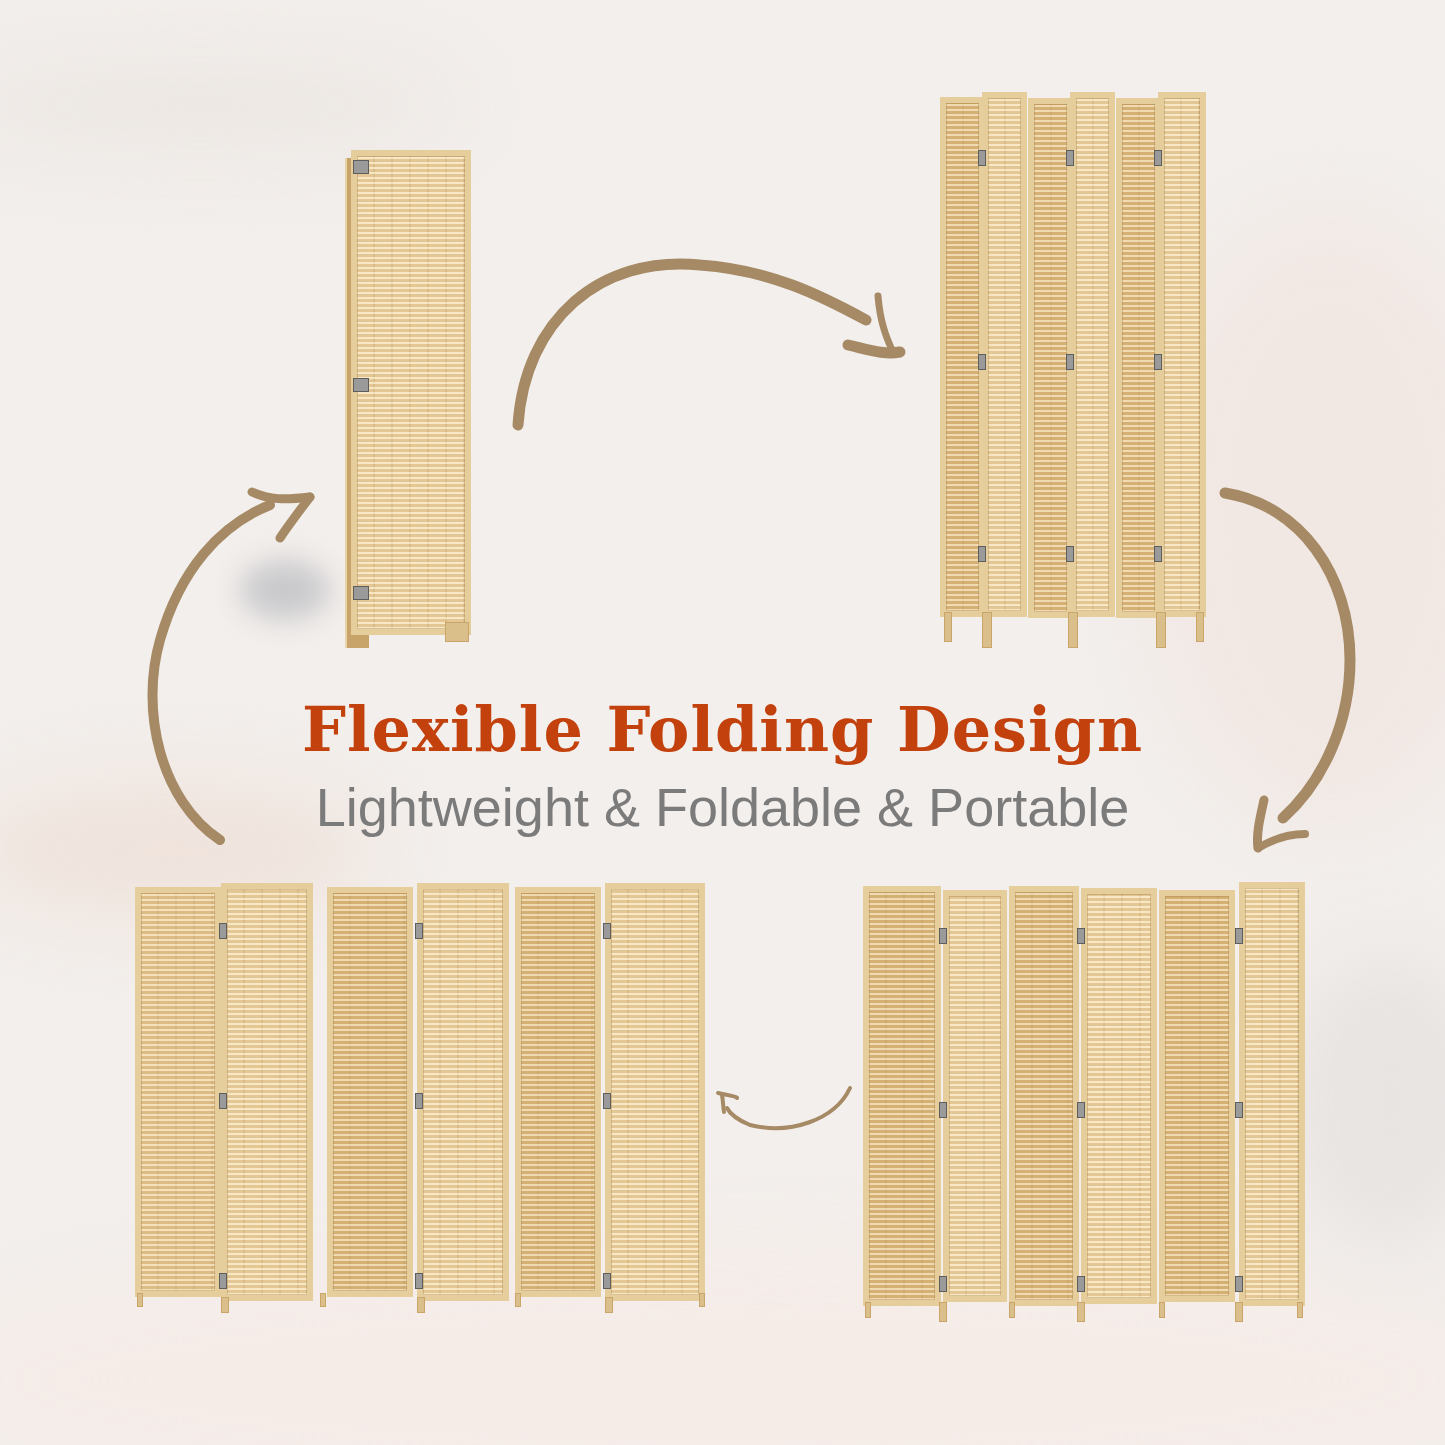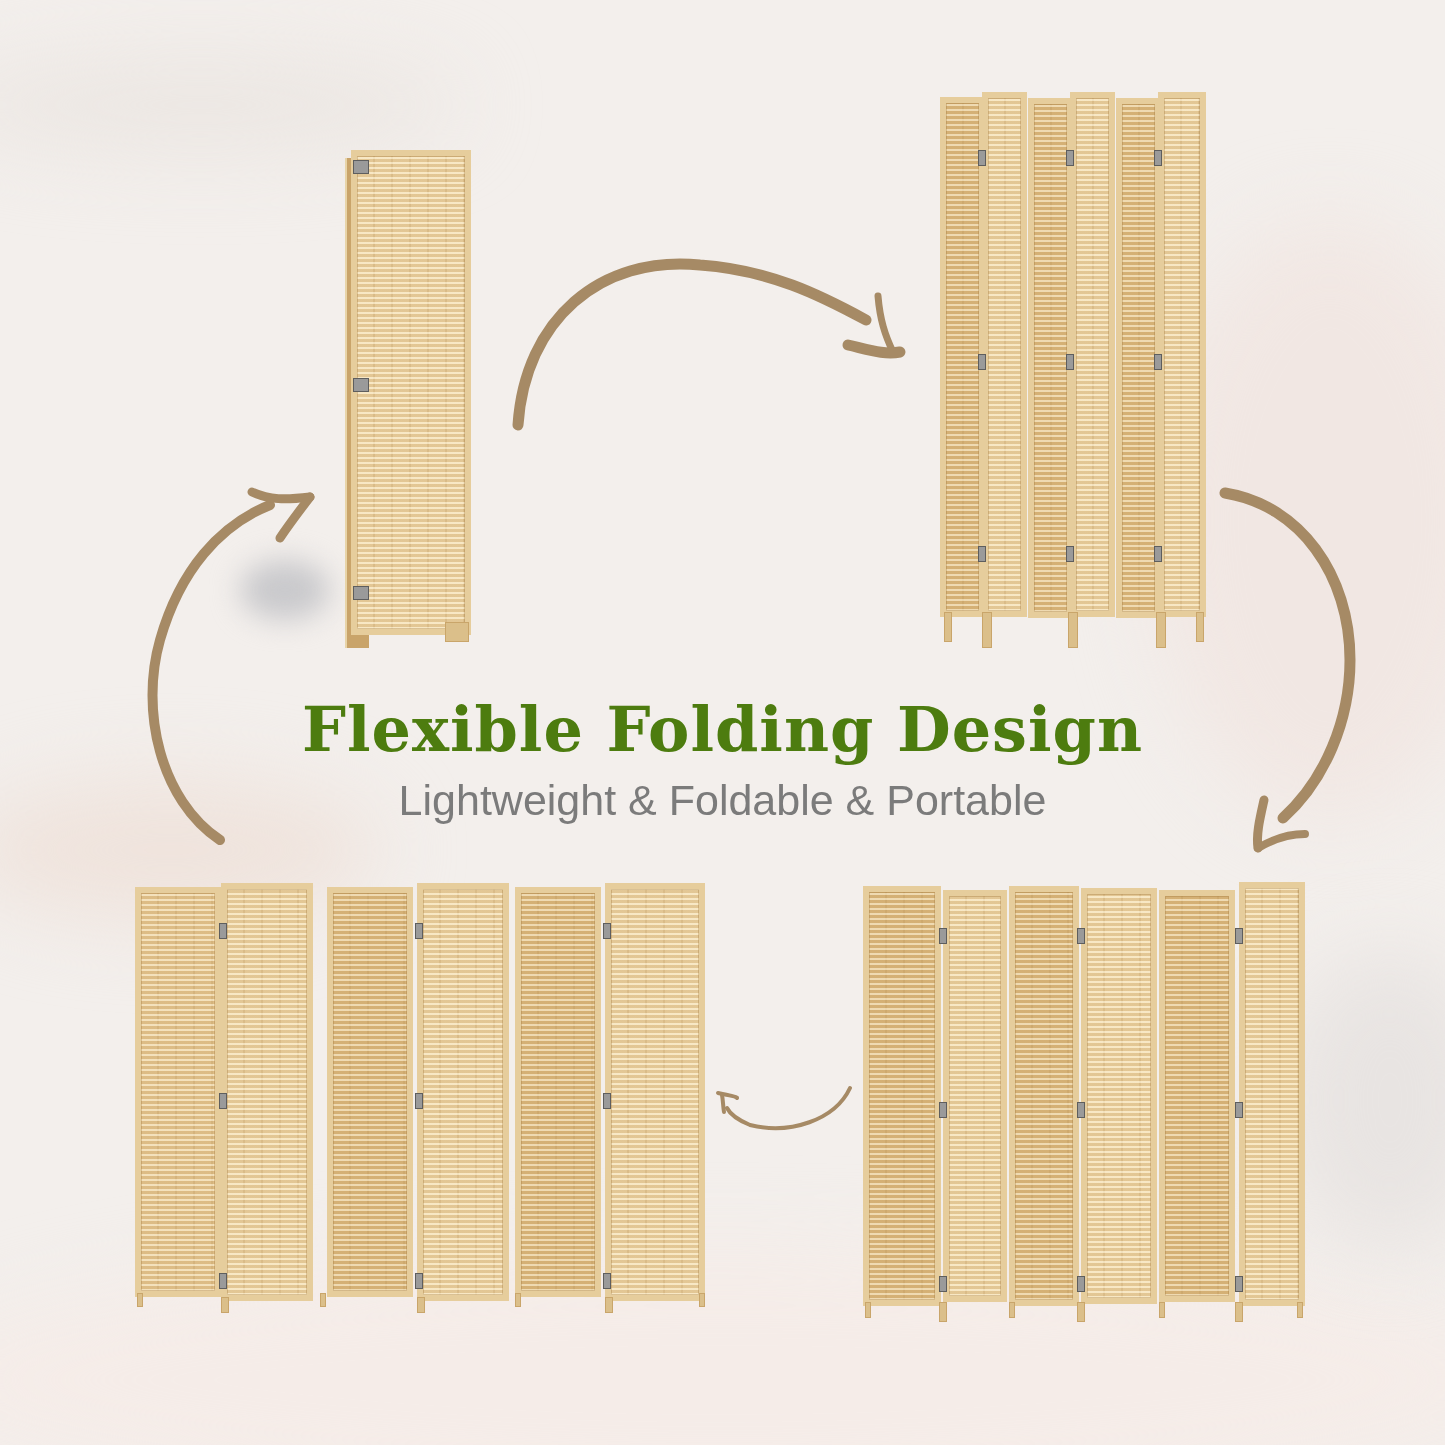--- a/index.html
+++ b/index.html
@@ -26,27 +26,27 @@
     .panel.light { background-color: #efd7a8; }
     .leg { position: absolute; background: #dbbf8a; border: 1px solid #c9a56a; box-sizing: border-box; }
     .hinge { position: absolute; width: 8px; height: 16px; background: #9a9a9a; border: 1px solid #5e5e5e; box-sizing: border-box; }
     .edge { position: absolute; background: #c9a46a; border-left: 2px solid #e8d4a8; box-sizing: border-box; }
 
     .arrow { position: absolute; overflow: visible; }
 
     .headline {
       position: absolute; left: 0; width: 1445px; top: 693px; text-align: center;
       font-family: "DejaVu Serif", serif; font-weight: bold;
-      font-size: 62px; letter-spacing: 1px; color: #4d7c0f;
+      font-size: 62px; letter-spacing: 1px; color: #c2410c;
       margin: 0;
     }
     .subline {
       position: absolute; left: 0; width: 1445px; top: 776px; text-align: center;
       font-family: "Liberation Sans", sans-serif;
-      font-size: 43px; color: #7b7b7b;
+      font-size: 54px; color: #7b7b7b;
       margin: 0;
     }
   </style>
 </head>
 <body>
 
 <div class="bg-layer">
   <div class="bg-blob" style="left:-60px;top:60px;width:520px;height:90px;background:#ebe6e2;"></div>
   <div class="bg-blob" style="left:240px;top:560px;width:90px;height:60px;background:#c9c9cc;filter:blur(14px);"></div>
   <div class="bg-blob" style="left:-40px;top:780px;width:420px;height:140px;background:#efe3dc;"></div>

